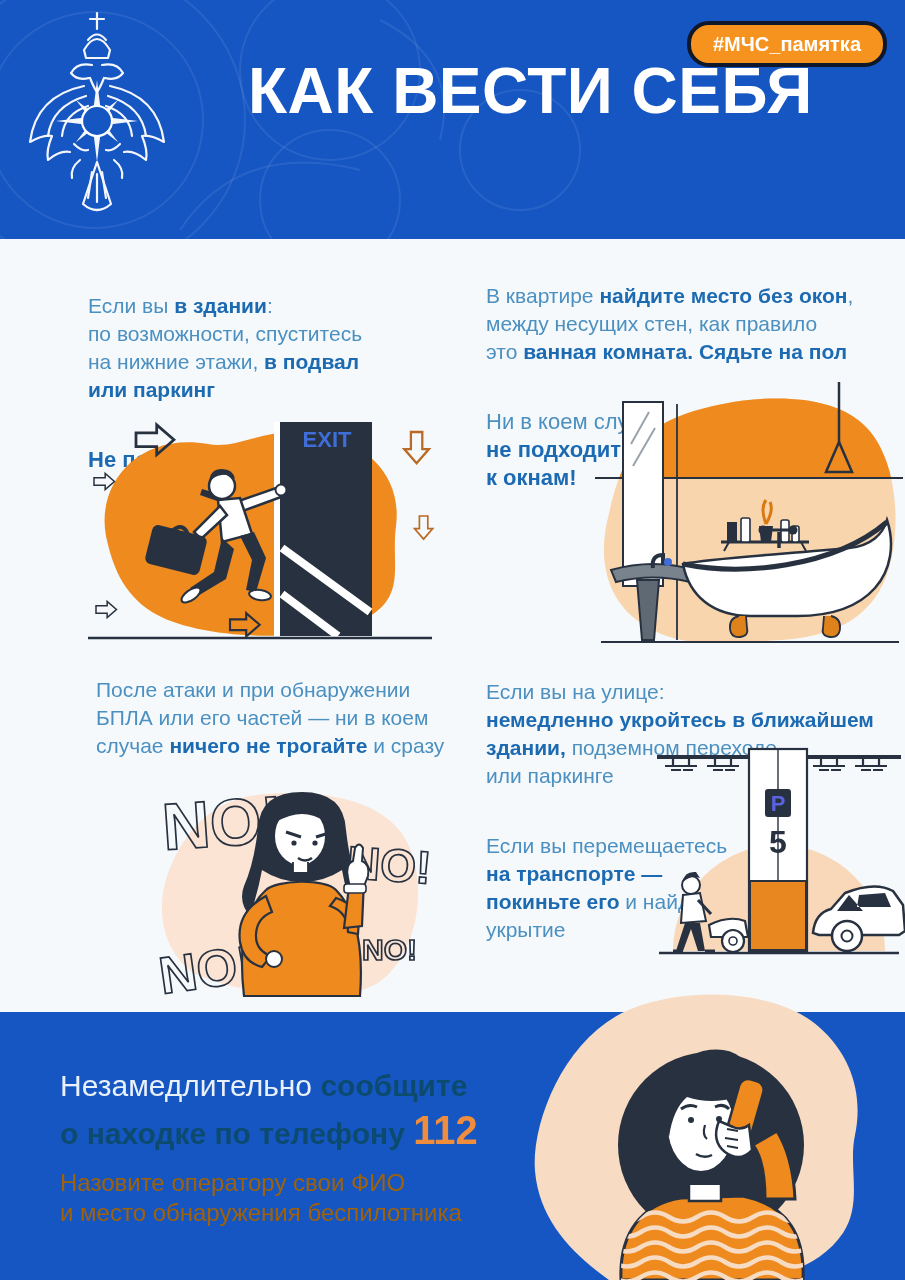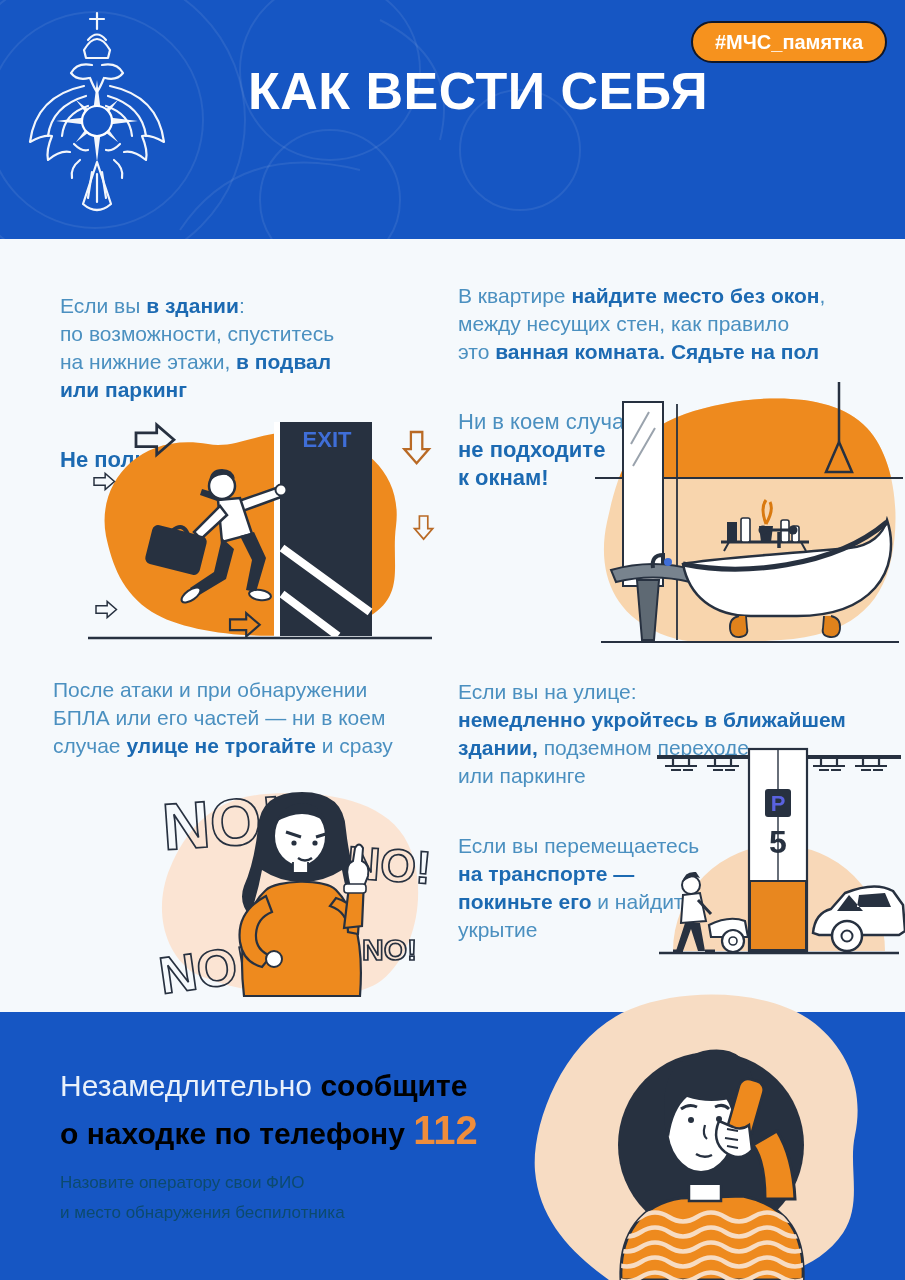--- a/index.html
+++ b/index.html
@@ -3,36 +3,36 @@
 <meta charset="utf-8">
 <style>
   html,body{margin:0;padding:0;background:#ffffff;}
   .poster{position:relative;width:905px;height:1280px;overflow:hidden;
           background:#f5f9fc;font-family:"Liberation Sans",sans-serif;}
   
   .hdr{position:absolute;left:0;top:0;width:905px;height:239px;background:#1656c3;overflow:hidden;}
   .wm{position:absolute;left:0;top:0;}
   .emblem{position:absolute;left:22px;top:8px;}
   .title{position:absolute;left:248px;top:56px;color:#ffffff;font-weight:700;
-         font-size:52px;line-height:71px;letter-spacing:.5px;white-space:nowrap;}
-  .badge{position:absolute;right:18px;top:21px;background:#f6921e;border:2px solid #0f172a;
+         font-size:64px;line-height:71px;letter-spacing:.5px;white-space:nowrap;}
+  .badge{position:absolute;right:18px;top:21px;background:#f6921e;border:4px solid #0f172a;
          color:#ffffff;font-weight:700;font-size:20px;line-height:20px;
          padding:9px 22px;border-radius:22px;}
   
-  .txt{position:absolute;font-size:21px;line-height:28px;color:#4b90c0;white-space:pre-line;}
+  .txt{position:absolute;font-size:21px;line-height:28px;color:#4b90c0;white-space:pre-line;margin-left:28px;}
   .txt p{margin:0 0 14px 0;}
   .txt .b{font-weight:700;color:#1c6ab2;}
   
   .ftr{position:absolute;left:0;top:1012px;width:905px;height:268px;background:#1656c3;}
   .ftr-headline{position:absolute;left:60px;top:1064px;font-size:30px;line-height:44px;
                 color:#e9f1fb;white-space:pre-line;}
-  .ftr-headline .b{font-weight:700;color:#000000;}
+  .ftr-headline .b{font-weight:700;color:#0c4a6e;}
   .ftr-headline .num{color:#ef8d3c;font-size:40px;}
-  .ftr-sub{position:absolute;left:60px;top:1168px;font-size:17px;line-height:30px;
-           color:#0c4a6e;white-space:pre-line;}
+  .ftr-sub{position:absolute;left:60px;top:1168px;font-size:24px;line-height:30px;
+           color:#a16207;white-space:pre-line;}
   .scene{position:absolute;}
   svg text{font-family:"Liberation Sans",sans-serif;}
 </style>
 </head>
 <body>
 
 <div class="poster">
 
   <div class="hdr">
     <svg class="wm" width="905" height="239">
@@ -87,24 +87,24 @@
 
   <div class="txt" style="left:458px;top:254px;width:430px;">
     <p><span>В квартире </span><span class="b">найдите место без окон</span><span>,
 между несущих стен, как правило
 это </span><span class="b">ванная комната. Сядьте на пол</span></p>
     <p style="font-size:22px;"><span>Ни в коем случае
 </span><span class="b">не подходите
 к окнам!</span></p>
   </div>
 
-  <div class="txt" style="left:53px;top:648px;width:400px;">
+  <div class="txt" style="left:68px;top:648px;width:400px;">
     <p><span>После атаки и при обнаружении
 БПЛА или его частей — ни в коем
-случае </span><span class="b">улице не трогайте</span><span> и сразу
+случае </span><span class="b">ничего не трогайте</span><span> и сразу
 </span></p>
   </div>
 
   <div class="txt" style="left:458px;top:650px;width:430px;">
     <p><span>Если вы на улице:
 </span><span class="b">немедленно укройтесь в ближайшем
 здании,</span><span> подземном переходе
 или паркинге</span></p>
     <p><span>Если вы перемещаетесь
 </span><span class="b">на транспорте —

